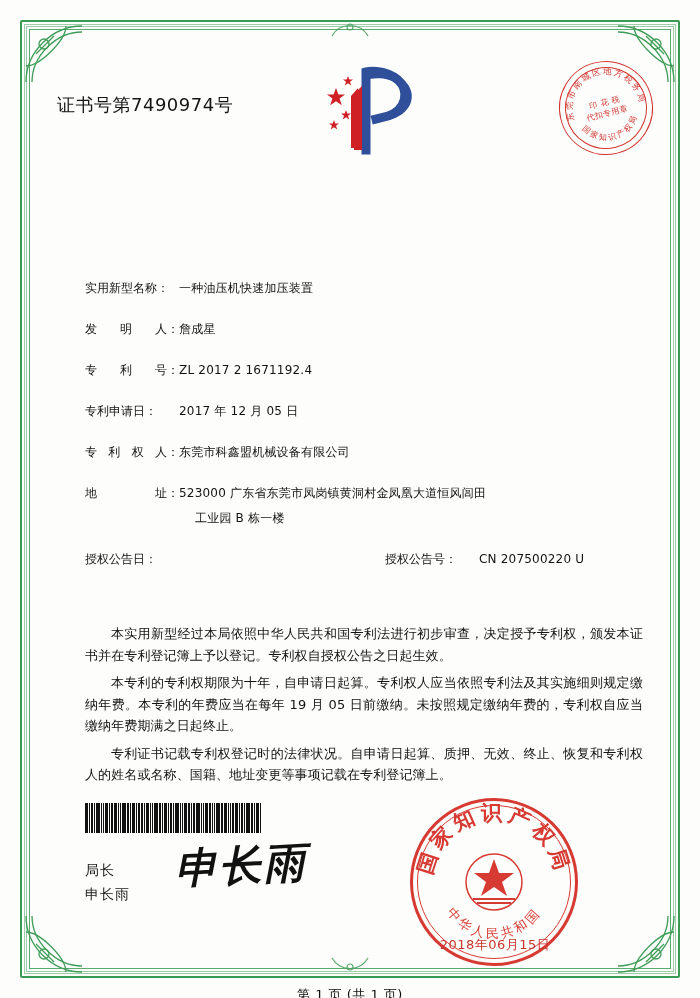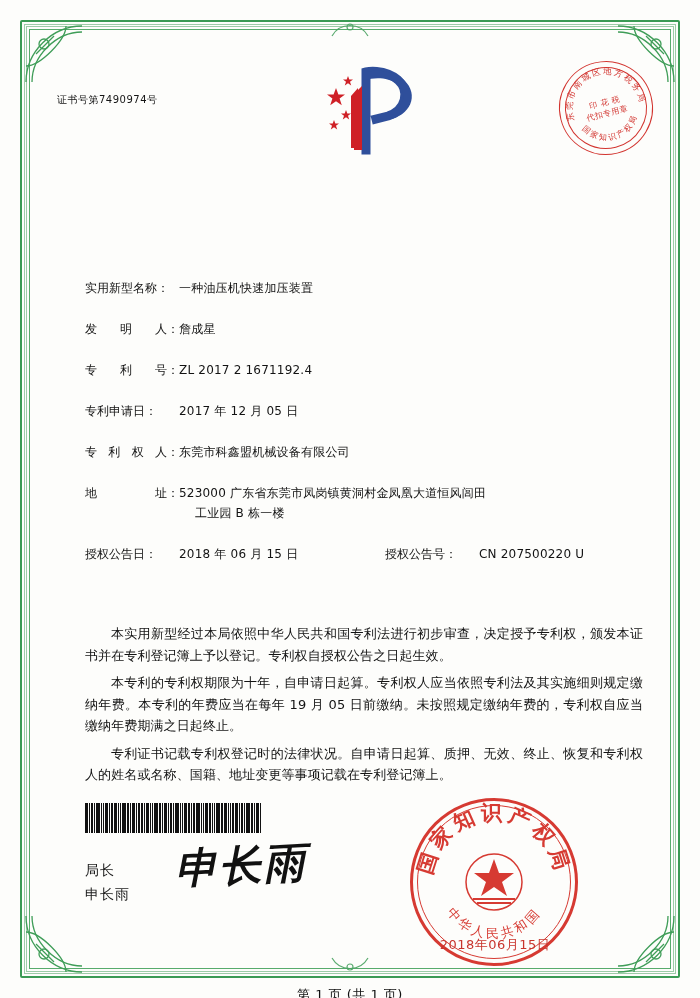--- a/index.html
+++ b/index.html
@@ -70,21 +70,21 @@
     left: 55px;
     top: 58px;
     width: 590px;
     height: 900px;
   }
 
   .cert-number {
     position: absolute;
     left: 2px;
     top: 35px;
-    font-size: 10px;
+    font-size: 18px;
     letter-spacing: .5px;
     color: #141414;
   }
 
   .stamp-top {
     position: absolute;
     right: -8px;
     top: 3px;
     width: 92px;
     height: 92px;
@@ -160,20 +160,21 @@
     display: flex;
     justify-content: space-between;
   }
   .field-label.spread span { display:inline-block; }
   .field-value {
     flex: 1;
     letter-spacing: .2px;
   }
   .field-value .line2 {
     display: block;
+    margin-top: 5px;
     margin-left: 16px;
   }
 
   .two-col {
     display: flex;
     margin-bottom: 23px;
   }
   .two-col .col {
     display: flex;
   }
@@ -431,21 +432,20 @@
         </div>
         <div class="field-value">
           <span>523000  广东省东莞市凤岗镇黄洞村金凤凰大道恒风闾田</span>
           <span class="line2">工业园 B 栋一楼</span>
         </div>
       </div>
 
       <div class="two-col">
         <div class="col left">
           <div class="field-label">授权公告日：</div>
-          <div class="field-value">2018 年 06 月 15 日</div>
         </div>
         <div class="col">
           <div class="field-label">授权公告号：</div>
           <div class="field-value">CN 207500220 U</div>
         </div>
       </div>
 
     </div>
 
     <div class="paragraphs">

